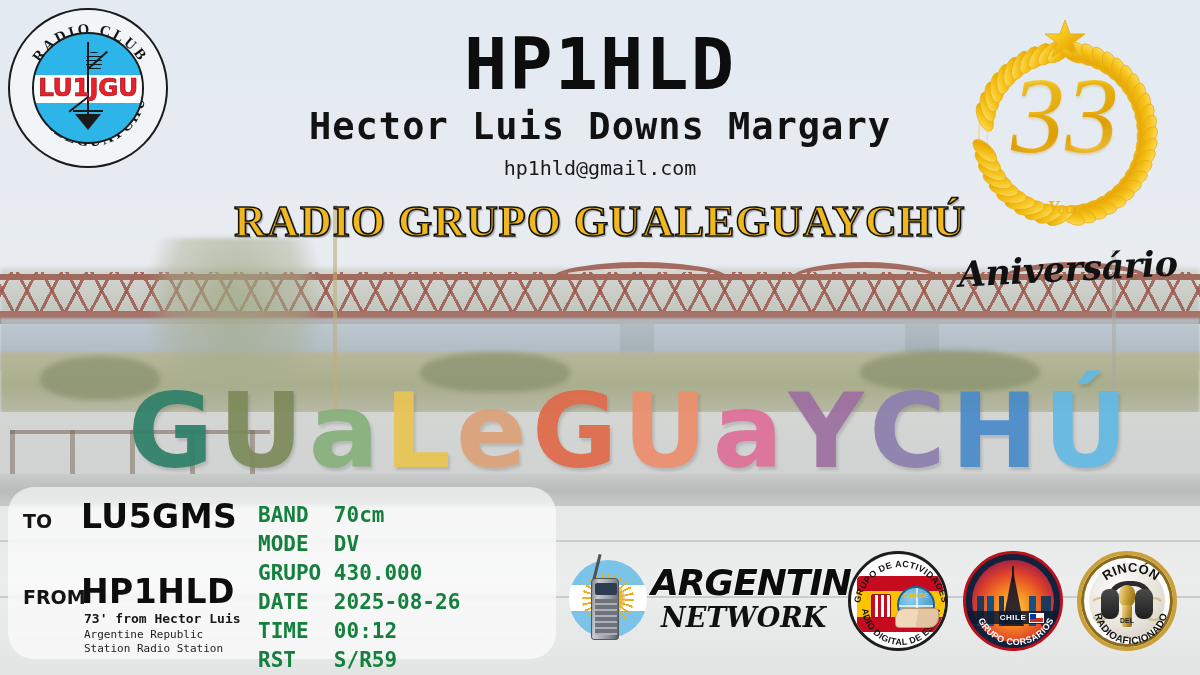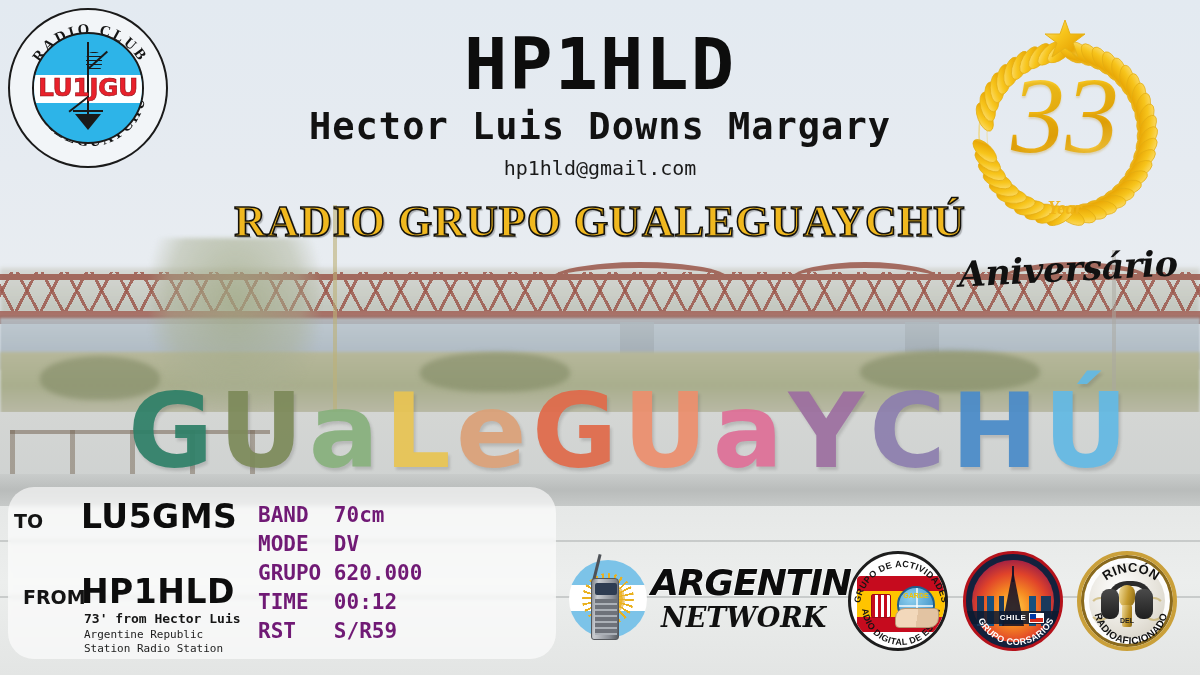--- a/index.html
+++ b/index.html
@@ -275,21 +275,21 @@
 
   
   .qso-panel {
     position: absolute; left: 8px; top: 487px; width: 548px; height: 172px;
     background: rgba(255,255,255,0.62);
     border-radius: 26px;
     backdrop-filter: blur(2px);
   }
   .qso-left { position: absolute; left: 0; top: 0; width: 250px; height: 100%; }
   .lbl-to {
-    position: absolute; left: 6px; top: 23px;
+    position: absolute; left: 15px; top: 23px;
     font-family: "DejaVu Sans", sans-serif; font-weight: 700;
     font-size: 19px; color: #141414; text-align: center;
   }
   .val-to {
     position: absolute; left: 73px; top: 10px;
     font-family: "DejaVu Sans", sans-serif; font-weight: 700;
     font-size: 33px; color: #0d0d0d; letter-spacing: 0.5px;
   }
   .lbl-from {
     position: absolute; left: 15px; top: 99px;
@@ -311,21 +311,21 @@
     font-family: "DejaVu Sans Mono", monospace; font-size: 11px; color: #1c1c1c;
   }
   .note3 {
     position: absolute; left: 76px; top: 155px;
     font-family: "DejaVu Sans Mono", monospace; font-size: 11px; color: #1c1c1c;
   }
 
   .qso-right {
     position: absolute; left: 250px; top: 14px;
     font-family: "DejaVu Sans Mono", monospace;
-    font-weight: 700; font-size: 21px; color: #701a75;
+    font-weight: 700; font-size: 21px; color: #15803d;
     line-height: 1.38;
   }
   .qso-row { display: block; white-space: pre; }
   .qso-key { display: inline-block; width: 5ch; }
 
   
   .arg-net { position: absolute; left: 565px; top: 552px; width: 290px; height: 100px; }
   .arg-circle {
     position: absolute; left: 4px; top: 8px; width: 78px; height: 78px; border-radius: 50%;
     background: linear-gradient(180deg, #7cc3e8 0%, #7cc3e8 32%, #ffffff 32%, #ffffff 66%, #7cc3e8 66%, #7cc3e8 100%);
@@ -671,21 +671,22 @@
       <div class="val-to">LU5GMS</div>
       <div class="lbl-from">FROM</div>
       <div class="val-from">HP1HLD</div>
       <div class="note1">73' from Hector Luis</div>
       <div class="note2">Argentine Republic</div>
       <div class="note3">Station Radio Station</div>
     </div>
     <div class="qso-right" id="qso-details">
         <span class="qso-row"><span class="qso-key">BAND</span><span> 70cm</span></span>
         <span class="qso-row"><span class="qso-key">MODE</span><span> DV</span></span>
-        <span class="qso-row"><span class="qso-key">GRUPO</span><span> 620.000</span></span>
+        <span class="qso-row"><span class="qso-key">GRUPO</span><span> 430.000</span></span>
+        <span class="qso-row"><span class="qso-key">DATE</span><span> 2025-08-26</span></span>
         <span class="qso-row"><span class="qso-key">TIME</span><span> 00:12</span></span>
         <span class="qso-row"><span class="qso-key">RST</span><span> S/R59</span></span>
       </div>
   </div>
 
   <div class="arg-net">
     <div class="arg-circle">
       <div class="arg-sun"></div>
     </div>
     <div class="arg-antenna"></div>

